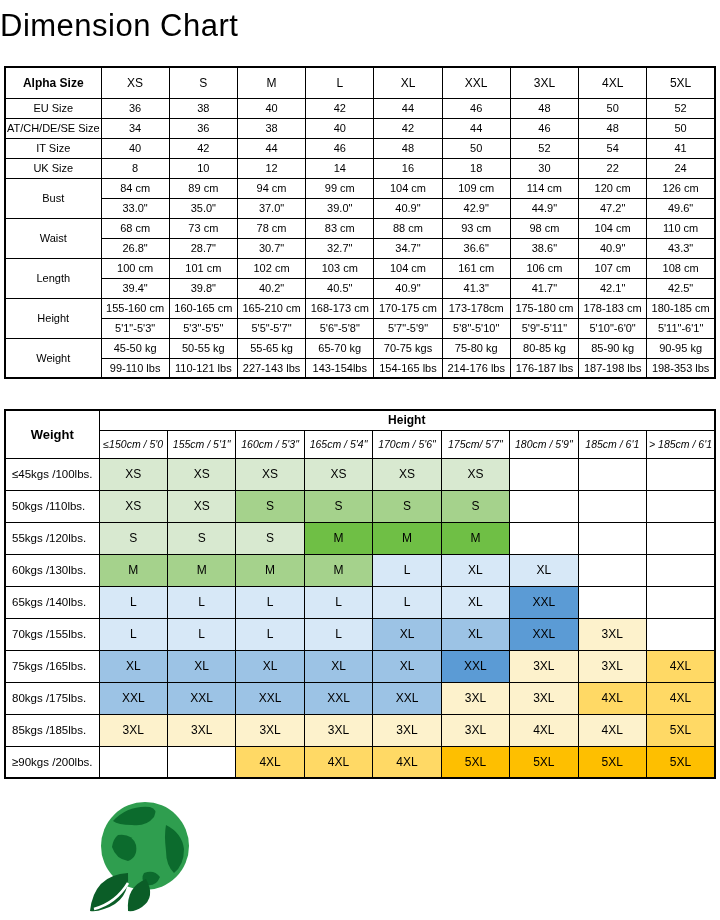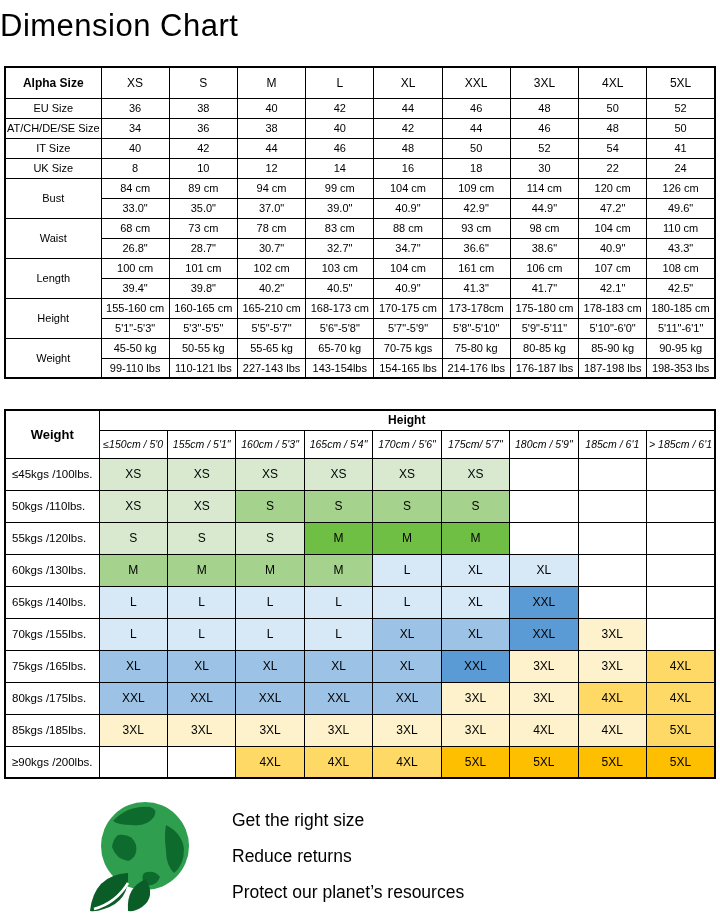--- a/index.html
+++ b/index.html
@@ -379,18 +379,13 @@
   <svg width="106" height="114" viewBox="0 0 106 114" aria-hidden="true">
     <circle class="globe-fill" cx="57" cy="47" r="44" fill="#2f9e4f"></circle>
     <path class="land-fill" d="M25 22 Q40 6 62 8 Q70 10 66 18 Q58 28 44 26 Q30 26 25 22 Z" fill="#0c6b2d"></path>
     <path class="land-fill" d="M78 26 Q94 34 96 50 Q96 66 86 74 Q78 66 78 52 Q76 36 78 26 Z" fill="#0c6b2d"></path>
     <path class="land-fill" d="M30 36 Q44 34 48 46 Q50 58 40 62 Q28 60 24 48 Q25 40 30 36 Z" fill="#0c6b2d"></path>
     <path class="land-fill" d="M56 74 Q66 70 72 78 Q68 88 58 86 Q52 80 56 74 Z" fill="#0c6b2d"></path>
     <path class="leaf-fill" d="M2 112 Q6 76 40 74 Q42 102 16 110 Q8 113 2 112 Z" fill="#0b5d27"></path>
     <path class="leaf-fill" d="M40 112 Q38 88 58 80 Q68 98 54 108 Q47 113 40 112 Z" fill="#0b5d27"></path>
     <path d="M6 110 Q28 104 40 84" stroke="#ffffff" stroke-width="2.5" fill="none"></path>
   </svg>
-  <div class="footer-lines">
-    <div>Get the right size</div>
-    <div>Reduce returns</div>
-    <div>Protect our planet’s resources</div>
-  </div>
 </div>
 
 </body></html>

